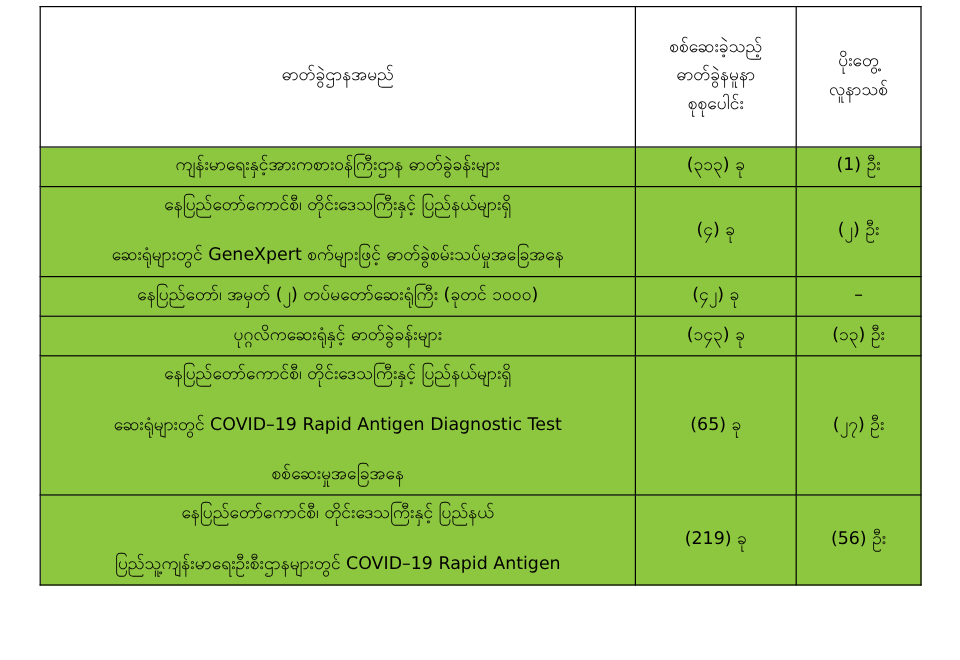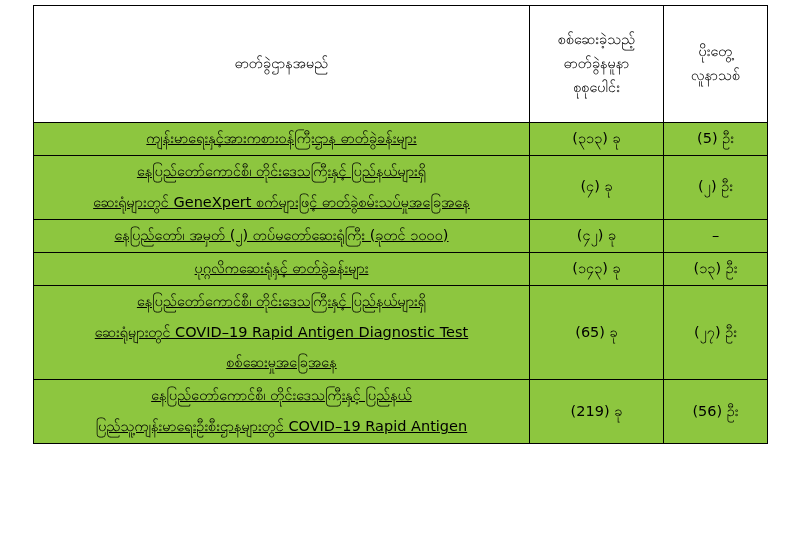--- a/index.html
+++ b/index.html
@@ -50,30 +50,29 @@
   .hdr-stack div {
     white-space: nowrap;
   }
   tbody tr td {
     background: #8dc63f;
   }
   .cell-name {
     text-align: center;
     padding-left: 10px;
     padding-right: 10px;
-    text-decoration: underline;
   }
   .cell-name div {
     white-space: nowrap;
   }
   .num {
     white-space: nowrap;
   }
   .multi-line div + div {
-    margin-top: 7px;
+    margin-top: 18px;
   }
 </style>
 </head>
 <body>
 
 <div class="sheet">
   <table class="report">
     <colgroup>
       <col class="c-name">
       <col class="c-tests">
@@ -93,21 +92,21 @@
         </td>
       </tr>
     </thead>
     <tbody>
 
       <tr>
         <td class="cell-name multi-line">
           <div>ကျန်းမာရေးနှင့်အားကစားဝန်ကြီးဌာန ဓာတ်ခွဲခန်းများ</div>
         </td>
         <td class="num">(၃၁၃) ခု</td>
-        <td class="num">(5) ဦး</td>
+        <td class="num">(1) ဦး</td>
       </tr>
 
       <tr>
         <td class="cell-name multi-line">
           <div>နေပြည်တော်ကောင်စီ၊ တိုင်းဒေသကြီးနှင့် ပြည်နယ်များရှိ</div>
           <div>ဆေးရုံများတွင် GeneXpert စက်များဖြင့် ဓာတ်ခွဲစမ်းသပ်မှုအခြေအနေ</div>
         </td>
         <td class="num">(၄) ခု</td>
         <td class="num">(၂) ဦး</td>
       </tr>

